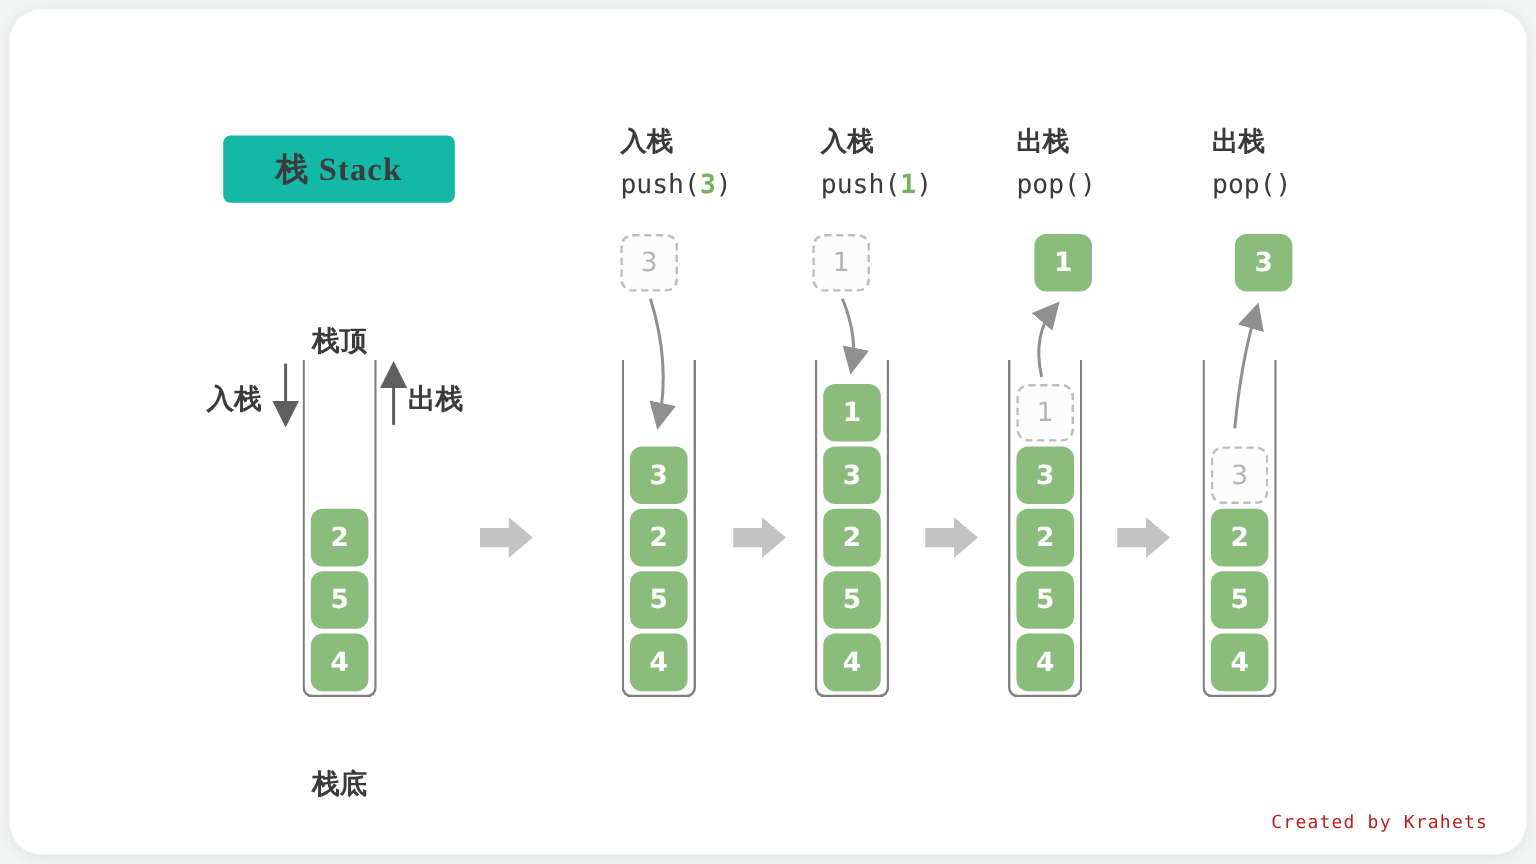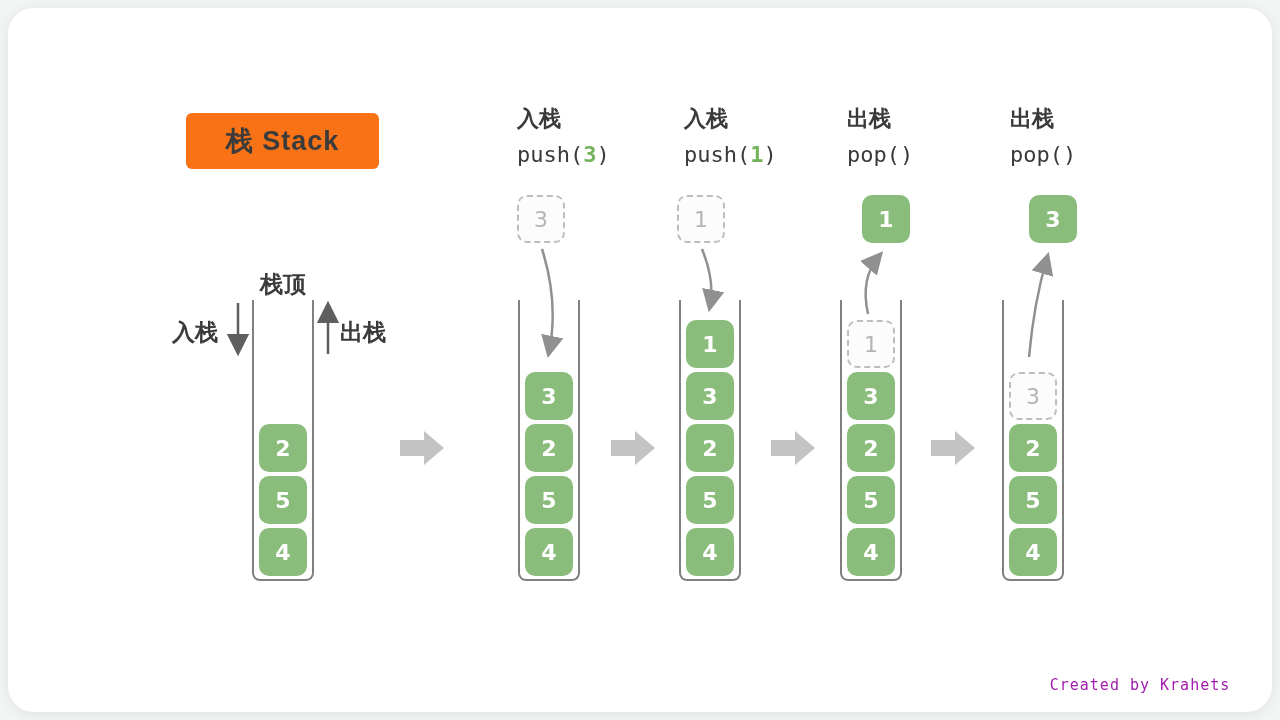--- a/index.html
+++ b/index.html
@@ -10,23 +10,23 @@
     color:#3a3a3a;
   }
   .canvas{position:relative;width:1280px;height:720px;}
   .card{
     position:absolute;left:8px;top:8px;width:1264px;height:704px;
     background:#ffffff;border-radius:26px;
     box-shadow:0 2px 14px rgba(0,0,0,0.08);
   }
   .title-box{
     position:absolute;left:186px;top:113px;width:193px;height:56px;
-    background:#f97316;border-radius:6px;
+    background:#14b8a6;border-radius:6px;
     display:flex;align-items:center;justify-content:center;
-    font-family:Liberation Sans, sans-serif;
+    font-family:Liberation Serif, serif;
     font-size:27px;font-weight:bold;color:#3b3b3b;letter-spacing:1px;
   }
   .side-label{
     position:absolute;font-size:23px;font-weight:bold;color:#3a3a3a;
     white-space:nowrap;
   }
   .side-label.centered{width:120px;text-align:center;margin-top:26px;}
   .col-header{position:absolute;top:106px;white-space:nowrap;}
   .hdr-zh{font-size:22px;font-weight:bold;color:#3a3a3a;line-height:26px;}
   .hdr-op{
@@ -44,36 +44,37 @@
     position:absolute;width:48px;height:48px;box-sizing:border-box;
     border-radius:10px;display:flex;align-items:center;justify-content:center;
     font-size:22px;font-weight:600;
   }
   .cell.solid{background:#8abd7c;color:#ffffff;}
   .cell.dashed{
     background:#fcfcfc;border:2px dashed #bdbdbd;color:#b4b4b4;font-weight:500;
   }
   .overlay{position:absolute;left:0;top:0;pointer-events:none;}
   .watermark{
-    position:absolute;top:676px;left:1040px;width:200px;text-align:center;
-    font-family:"DejaVu Sans Mono", monospace;font-size:15px;color:#a21caf;
+    position:absolute;top:676px;left:1040px;width:200px;text-align:right;
+    font-family:"DejaVu Sans Mono", monospace;font-size:15px;color:#b91c1c;
     letter-spacing:1px;
   }
 </style>
 </head>
 <body>
 
 <div class="canvas">
   <div class="card"></div>
 
   <div class="title-box">
     <span>栈 Stack</span>
   </div>
 
   <div class="side-label centered" style="left:223px;top:243px;">栈顶</div>
+  <div class="side-label centered" style="left:223px;top:612px;">栈底</div>
   <div class="side-label" style="left:172px;top:317px;">入栈</div>
   <div class="side-label" style="left:340px;top:317px;">出栈</div>
 
   <div class="col-header" style="left:517px;">
     <div class="hdr-zh">入栈</div>
     <div class="hdr-op"><span>push(</span><span class="arg">3</span><span>)</span></div>
   </div>
   <div class="col-header" style="left:684px;">
     <div class="hdr-zh">入栈</div>
     <div class="hdr-op"><span>push(</span><span class="arg">1</span><span>)</span></div>

